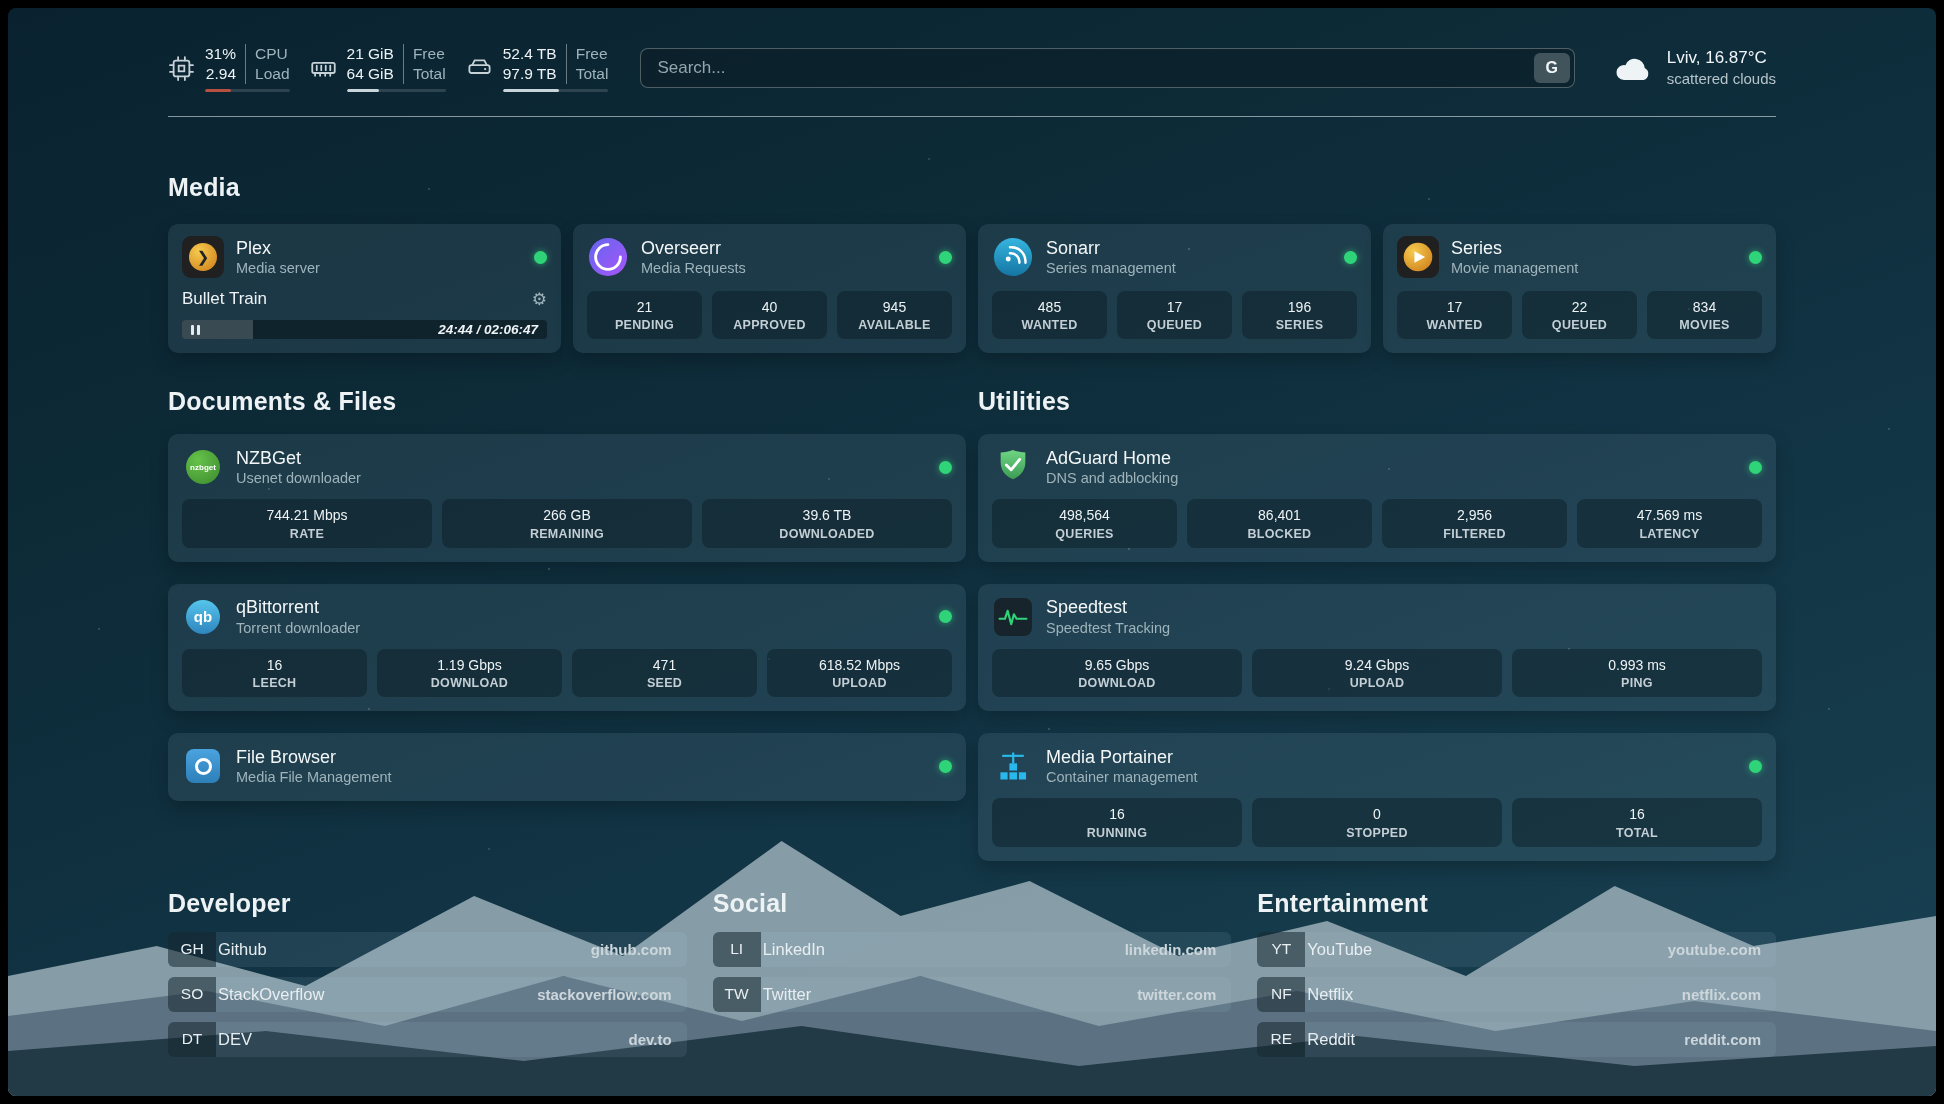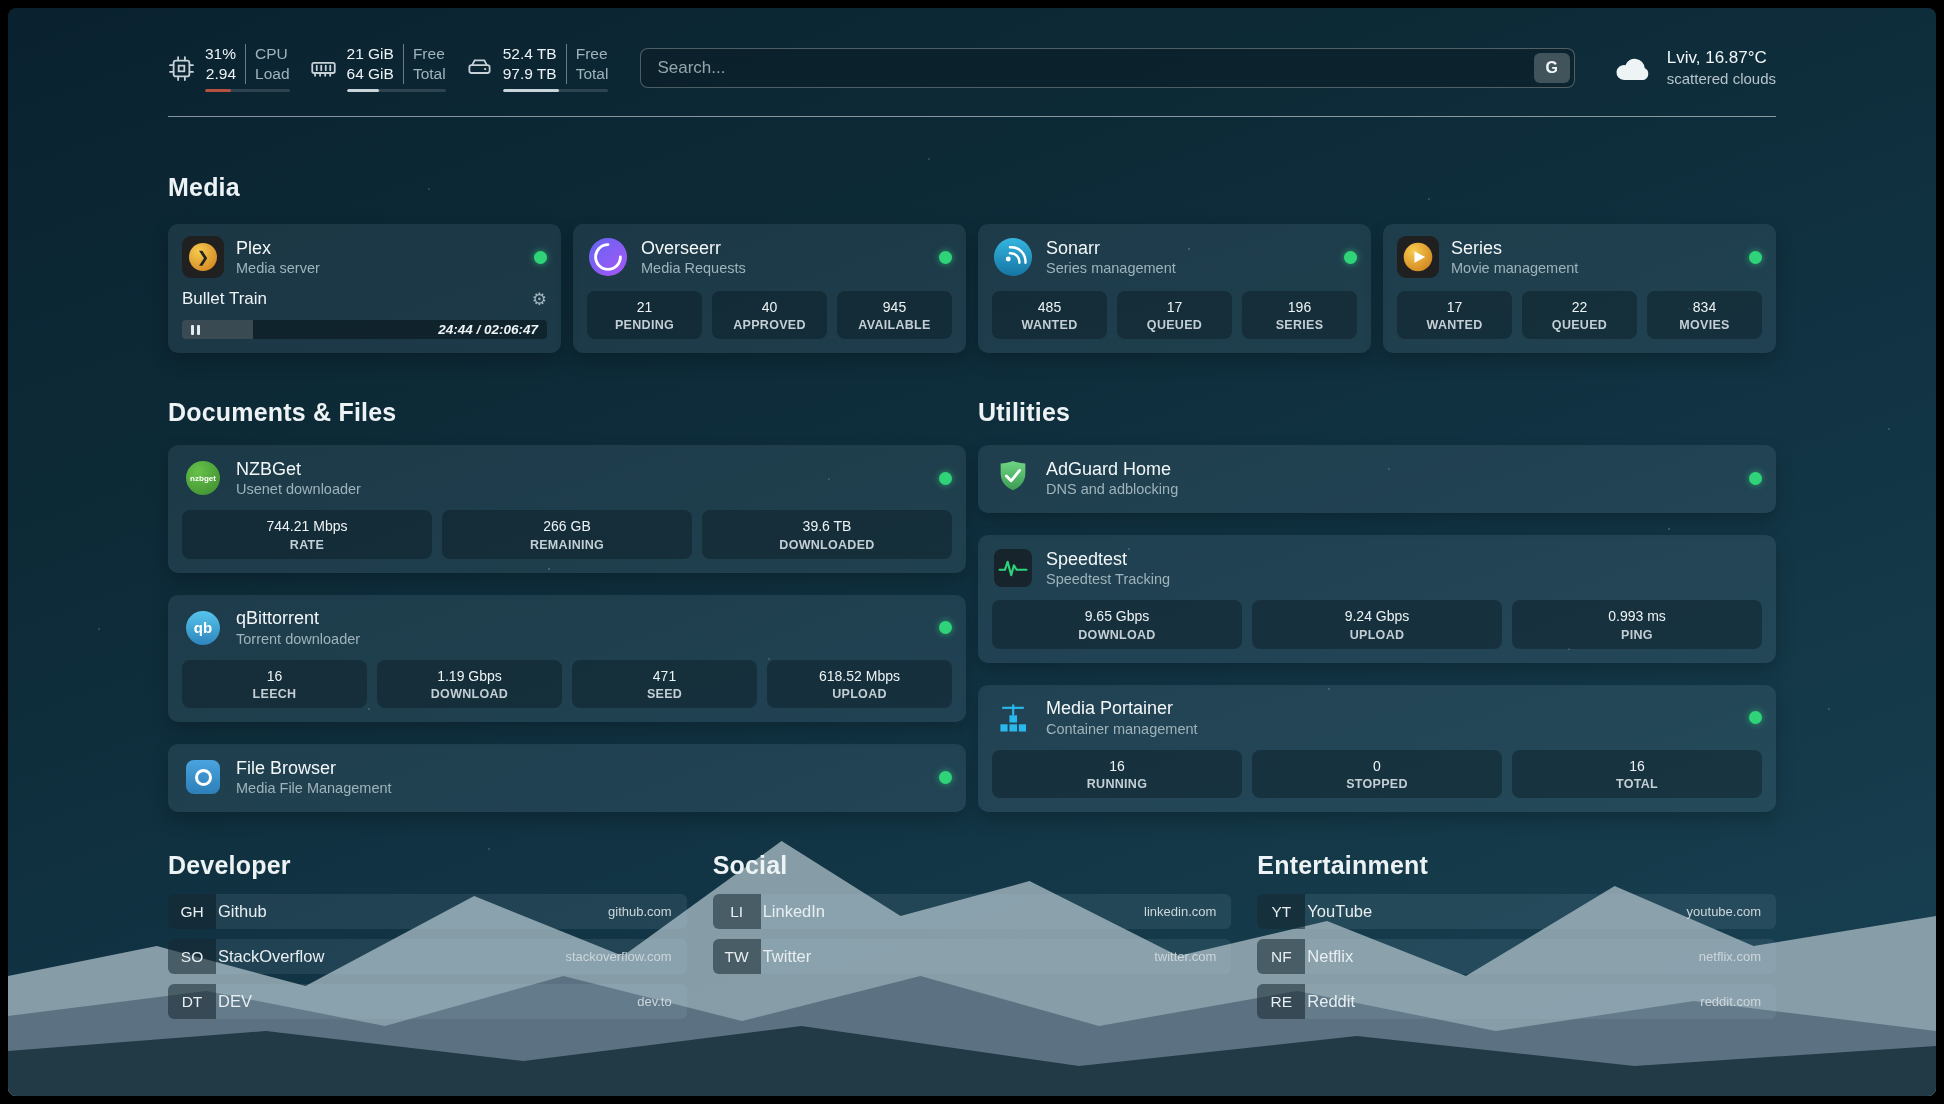--- a/index.html
+++ b/index.html
@@ -52,21 +52,21 @@
     cursor: pointer; font-family: "Liberation Sans", "DejaVu Sans", sans-serif; }
 
   .weather { display: flex; align-items: center; gap: 12px; }
   .weather-icon { width: 42px; height: 32px; flex: 0 0 auto; }
   .weather-loc { font-size: 17px; color: #f2f6f8; line-height: 1.3; }
   .weather-cond { font-size: 15px; color: #b6c4ca; line-height: 1.3; }
 
   .header-divider { border: none; border-top: 1px solid rgba(236,244,248,.55); margin-top: 24px; }
 
   
-  .section-title { font-size: 25px; font-weight: 600; color: #edf2f4; letter-spacing: .2px; margin-top: 11px; }
+  .section-title { font-size: 25px; font-weight: 600; color: #edf2f4; letter-spacing: .2px; }
   .section-media { margin-top: 56px; }
   .cards-row { margin-top: 22px; display: grid; grid-template-columns: repeat(4, 1fr); gap: 12px; }
 
   .card { background: rgba(173,208,222,.10); border-radius: 10px; padding: 12px 14px 14px;
     box-shadow: 0 8px 18px rgba(0,0,0,.22); display: flex; flex-direction: column; gap: 11px; }
   .card-head { display: flex; align-items: center; gap: 12px; }
   .svc-icon { width: 42px; height: 42px; border-radius: 9px; display: flex; align-items: center; justify-content: center; flex: 0 0 auto; }
   .svc-titles { min-width: 0; }
   .svc-name { font-size: 18px; font-weight: 500; color: #f3f7f8; line-height: 1.25; }
   .svc-sub { font-size: 14.5px; color: #9fb3bb; line-height: 1.25; }
@@ -93,21 +93,21 @@
 
   
   .bookmarks { margin-top: 28px; display: grid; grid-template-columns: repeat(3, 1fr); gap: 26px; }
   .bm-group .section-title { margin-bottom: 14px; }
   .bm-list { display: flex; flex-direction: column; gap: 10px; }
   .bm-row { display: flex; align-items: stretch; height: 35px; border-radius: 6px; overflow: hidden;
     background: rgba(173,208,222,.10); cursor: pointer; text-decoration: none; color: inherit; }
   .bm-abbr { width: 48px; background: rgba(8,24,32,.5); display: flex; align-items: center; justify-content: center;
     font-size: 15.5px; color: #e8eef1; flex: 0 0 auto; }
   .bm-name { display: flex; align-items: center; padding-left: 2px; font-size: 16.5px; color: #e8eef1; }
-  .bm-url { display: flex; align-items: center; margin-left: auto; padding-right: 15px; font-size: 13px; color: #ccd6db; }
+  .bm-url { display: flex; align-items: center; margin-left: auto; padding-right: 15px; font-size: 15px; color: #ccd6db; font-weight: bold; }
 
   
   .plex-bg, .radarr-bg { background: #202020; }
   .plex-circle { width: 28px; height: 28px; border-radius: 50%; display: flex; align-items: center; justify-content: center;
     background: radial-gradient(circle at 35% 30%, #f6cb4e, #cc7b19); color: #232323; font-size: 15px; font-weight: 700; }
   .badge-circle { width: 34px; height: 34px; border-radius: 50%; display: flex; align-items: center; justify-content: center; color: #fff; }
   .nzbget-circle { background: radial-gradient(circle at 35% 30%, #66c24a, #3c8a2e); font-size: 8px; font-weight: 700; }
   .qbit-circle { background: linear-gradient(180deg, #56c5ec, #2e85bd); font-size: 15px; font-weight: 700; }
   .fb-square { width: 34px; height: 34px; border-radius: 8px; background: linear-gradient(180deg, #4aa3df, #2d7fb8);
     display: flex; align-items: center; justify-content: center; }
@@ -460,20 +460,38 @@
                   <path d="M20 2c4.2 1.7 8.4 2.5 13 2.8V15c0 8.4-5.2 15-13 17.8C12.2 30 7 23.4 7 15V4.8C11.6 4.5 15.8 3.7 20 2z" fill="url(#adg)"></path>
                   <path d="M13 18l5 5 9-11" stroke="#fff" stroke-width="3" fill="none" stroke-linecap="round" stroke-linejoin="round"></path>
                 </svg>
               </span>
               <div class="svc-titles">
                 <div class="svc-name">AdGuard Home</div>
                 <div class="svc-sub">DNS and adblocking</div>
               </div>
               <span class="status-dot"></span>
             </div>
+            <div class="stats">
+              <div class="stat">
+                <div class="stat-value">498,564</div>
+                <div class="stat-label">QUERIES</div>
+              </div>
+              <div class="stat">
+                <div class="stat-value">86,401</div>
+                <div class="stat-label">BLOCKED</div>
+              </div>
+              <div class="stat">
+                <div class="stat-value">2,956</div>
+                <div class="stat-label">FILTERED</div>
+              </div>
+              <div class="stat">
+                <div class="stat-value">47.569 ms</div>
+                <div class="stat-label">LATENCY</div>
+              </div>
+            </div>
           </article>
 
           <article class="card">
             <div class="card-head">
               <span class="svc-icon">
                 <span class="speedtest-square">
                   <svg width="34" height="34" viewBox="0 0 38 38">
                     <polyline points="4,21 10,21 13,12 17,27 20,16 23,21 34,21" stroke="#2fd479" stroke-width="2.4" fill="none" stroke-linecap="round" stroke-linejoin="round"></polyline>
                   </svg>
                 </span>

